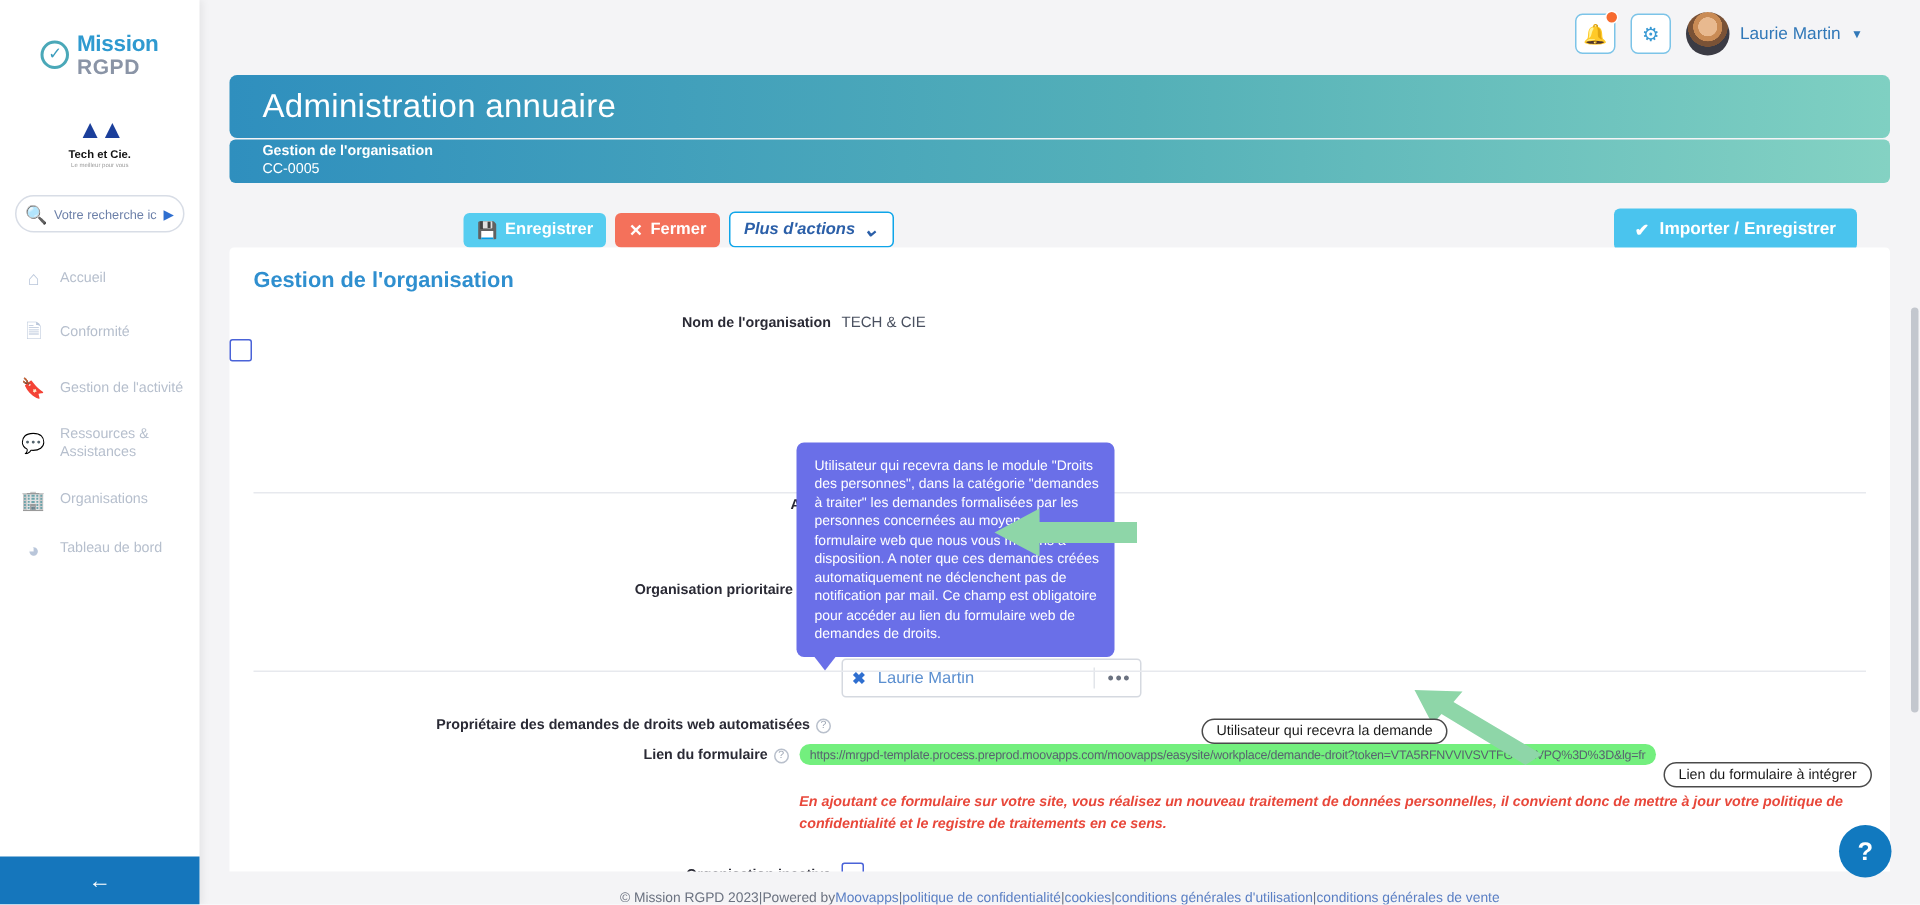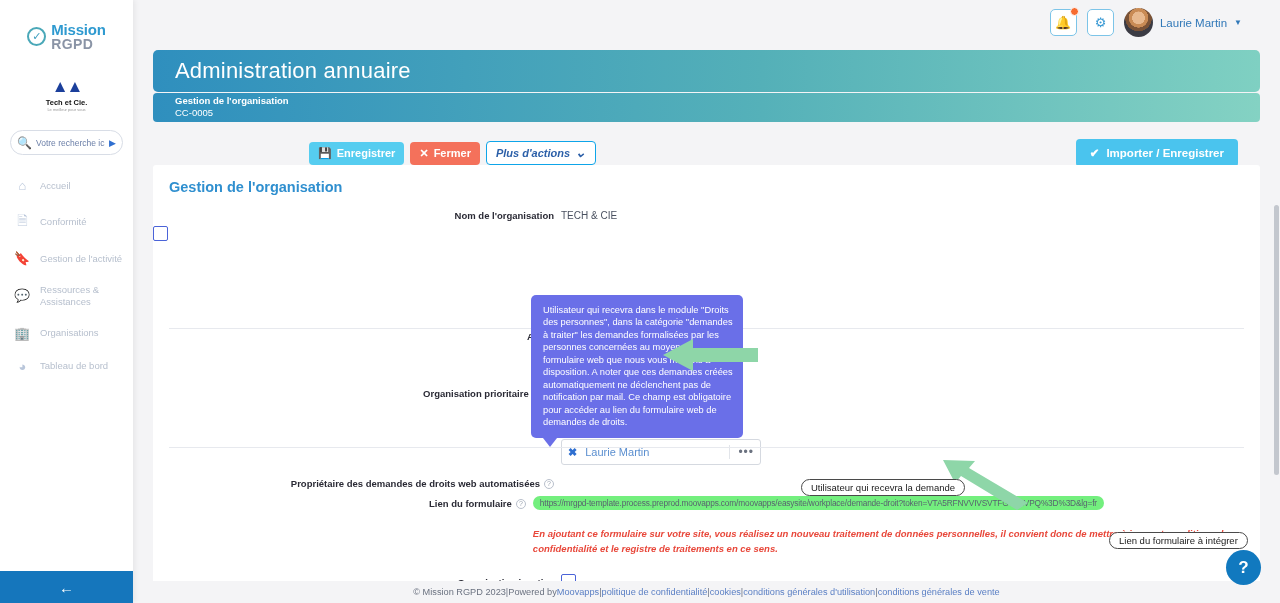--- a/index.html
+++ b/index.html
@@ -181,28 +181,28 @@
     border-top: 9px solid #6a6fe8;
   }
 
   
   .callout {
     position: absolute; background: #fff; border: 1px solid #4a4a4a;
     border-radius: 11px; padding: 2px 9px; font-size: 9.5px; color: #1a1a1a;
     white-space: nowrap; z-index: 45;
   }
   .c1 { left: 668px; top: 434px; }
-  .c2 { left: 976px; top: 487px; }
+  .c2 { left: 976px; top: 463px; }
   .arrow-svg { position: absolute; z-index: 44; }
   .bottom-strip {
     position: absolute; left: 20px; top: 540px; width: 1107px; height: 15px; background: #f4f4f6;
   }
   .footer {
     position: absolute; left: 133px; right: 0; bottom: 0; height: 22px;
-    display: flex; align-items: center; justify-content: center;
+    display: flex; align-items: flex-end; justify-content: center;
     font-size: 9.2px; color: #6b7280; background: #f4f4f6;
   }
   .footer a { color: #5a7fc4; text-decoration: none; }
   .help-fab {
     position: absolute; right: 19px; bottom: 18px; width: 35px; height: 35px;
     border-radius: 50%; background: #1179bf; color: #fff; font-size: 17px;
     font-weight: bold; display: flex; align-items: center; justify-content: center;
     cursor: pointer; z-index: 50;
   }
   .vscroll {

